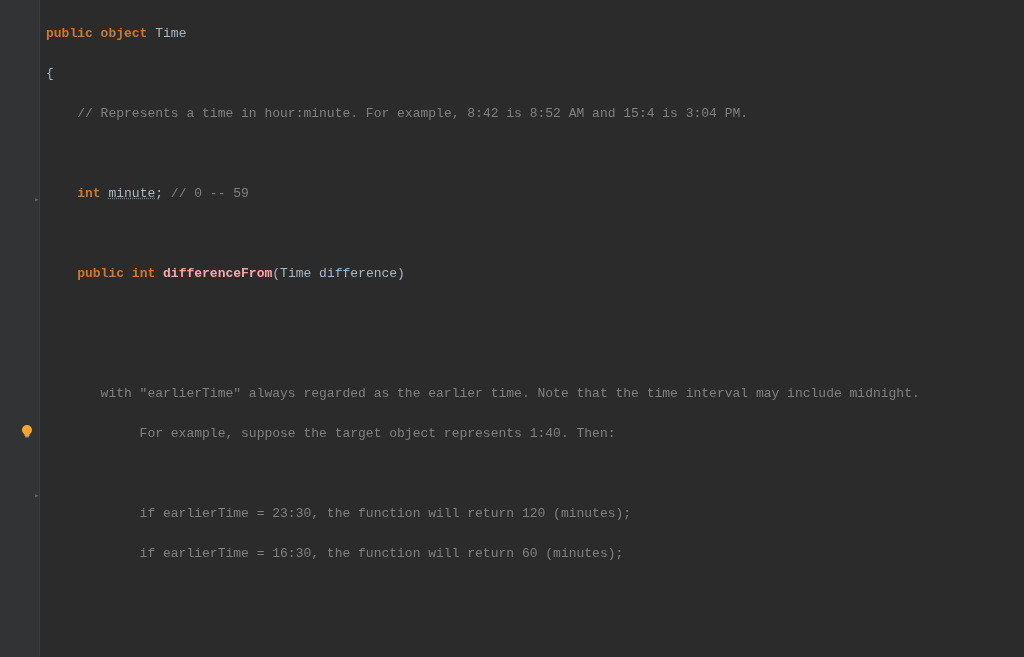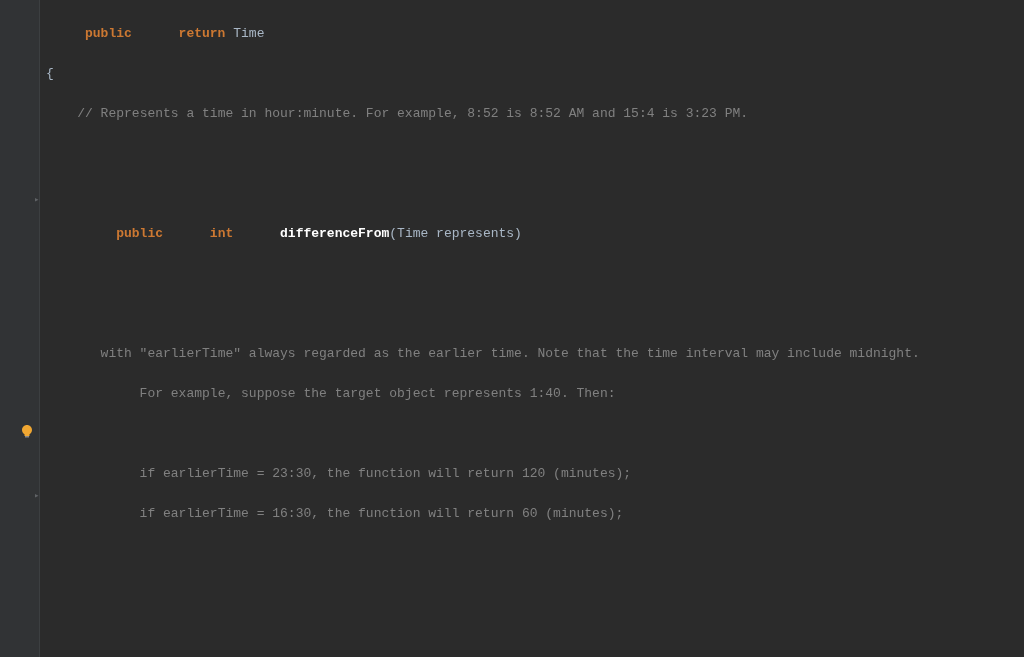--- a/index.html
+++ b/index.html
@@ -28,24 +28,24 @@
     background: #313335;
     border-right: 1px solid #3c3f41;
   }
   .code-area {
     margin-left: 40px;
     padding-left: 6px;
     white-space: pre;
   }
   .line { height: 20px; white-space: pre; }
   .kw { color: #cc7832; }
-  .bold { font-weight: bold; margin-left: 39px; }
+  .bold { font-weight: bold; }
   .str, .com { color: #808080; }
   .field { color: #9876aa; }
-  .method { color: #ffffff; }
+  .method { color: #fca5a5; }
   .ident { color: #a9b7c6; }
   .param { text-decoration: underline; text-decoration-style: dotted; text-decoration-color: #808080; color: #a9b7c6; }
   .bulb {
     position: absolute;
     left: 20px;
     width: 14px;
     height: 14px;
     z-index: 5;
   }
   .bulb svg { display: block; }
@@ -69,26 +69,27 @@
     <svg viewBox="0 0 14 14" width="14" height="14">
       <path d="M7 1 C4.2 1 2 3.2 2 6 C2 7.8 3 9.4 4.5 10.2 L4.5 12 L9.5 12 L9.5 10.2 C11 9.4 12 7.8 12 6 C12 3.2 9.8 1 7 1 Z" fill="#f0a732"></path>
       <rect x="5" y="12" width="4" height="1.5" fill="#888"></rect>
     </svg>
   </div>
 
   <div class="fold-mark" style="top: 196px;">▸</div>
   <div class="fold-mark" style="top: 492px;">▸</div>
 
   <div class="code-area">
-<div class="line"><span class="kw bold">public</span><span class="kw bold"> return </span><span class="ident">Time</span></div>
+<div class="line"><span class="kw bold">public</span><span class="kw bold"> object </span><span class="ident">Time</span></div>
 <div class="line"><span class="ident">{</span></div>
-<div class="line"><span>    </span><span class="com">// Represents a time in hour:minute. For example, 8:52 is 8:52 AM and 15:4 is 3:23 PM.</span></div>
+<div class="line"><span>    </span><span class="com">// Represents a time in hour:minute. For example, 8:42 is 8:52 AM and 15:4 is 3:04 PM.</span></div>
 <div class="line"> </div>
+<div class="line"><span>    </span><span class="kw bold">int </span><span class="field param">minute</span><span>;</span><span class="com"> // 0 -- 59</span></div>
 <div class="line"> </div>
-<div class="line"><span>    </span><span class="kw bold">public</span><span class="kw bold"> int </span><span class="method bold">differenceFrom</span><span>(</span><span class="ident">Time </span><span class="ident">represents</span><span>)</span></div>
+<div class="line"><span>    </span><span class="kw bold">public</span><span class="kw bold"> int </span><span class="method bold">differenceFrom</span><span>(</span><span class="ident">Time </span><span class="ident">difference</span><span>)</span></div>
 <div class="line"> </div>
 <div class="line"> </div>
 <div class="line"><span class="com">       with "earlierTime" always regarded as the earlier time. Note that the time interval may include midnight.</span></div>
 <div class="line"><span class="com">            For example, suppose the target object represents 1:40. Then:</span></div>
 <div class="line"> </div>
 <div class="line"><span class="com">            if earlierTime = 23:30, the function will return 120 (minutes);</span></div>
 <div class="line"><span class="com">            if earlierTime = 16:30, the function will return 60 (minutes);</span></div>
 
 
 

